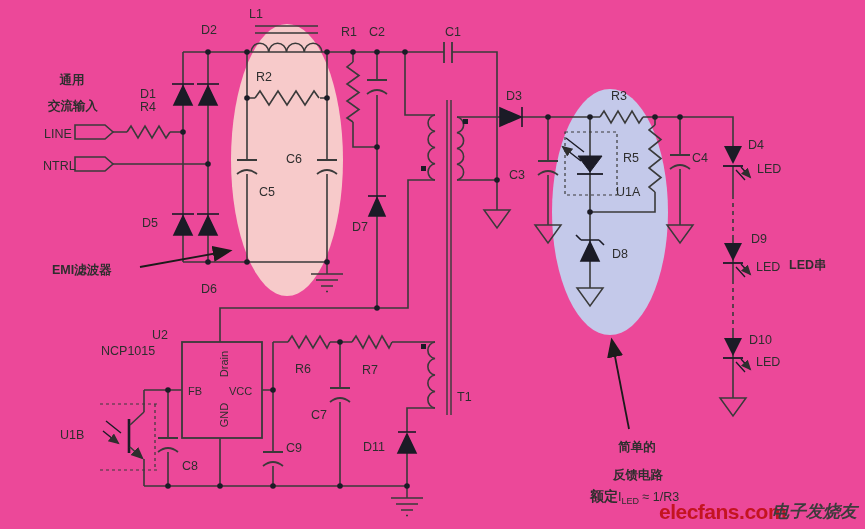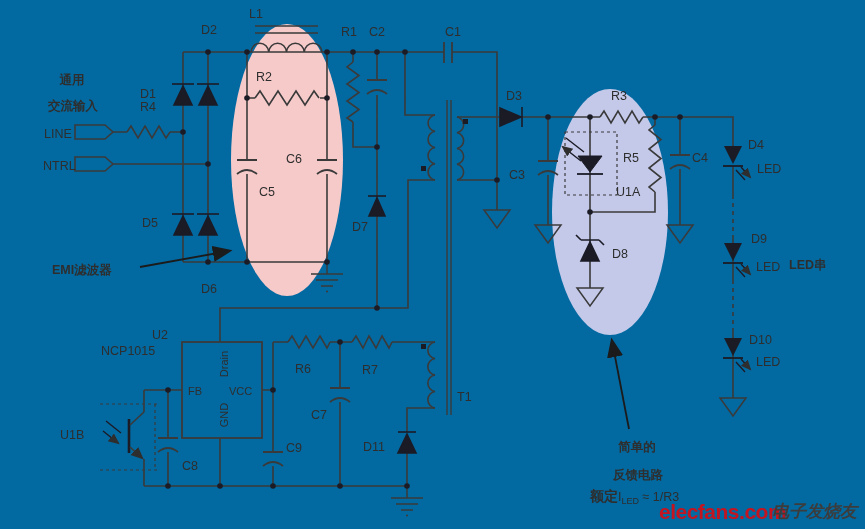--- a/index.html
+++ b/index.html
@@ -1,16 +1,16 @@
 <!DOCTYPE html>
 <html><head>
 <meta charset="utf-8">
 <style>
   html,body{margin:0;padding:0;background:#ffffff;}
-  #stage{position:relative;width:865px;height:529px;background:#0369a1;overflow:hidden;
+  #stage{position:relative;width:865px;height:529px;background:#ec4899;overflow:hidden;
          font-family:"Liberation Sans","DejaVu Sans",sans-serif;}
   svg{display:block}
   text{fill:#2e2e2e;font-family:"Liberation Sans","DejaVu Sans",sans-serif;font-size:12.5px;}
   .cjk{font-weight:bold;}
   .pin{font-size:11px;}
   .wm-brand{font-size:21px;font-weight:bold;fill:#c41420;letter-spacing:-0.5px;}
   .wm-cn{font-size:17px;font-weight:bold;fill:#3c3c3c;font-style:italic;}
 </style>
 </head>
 <body>

